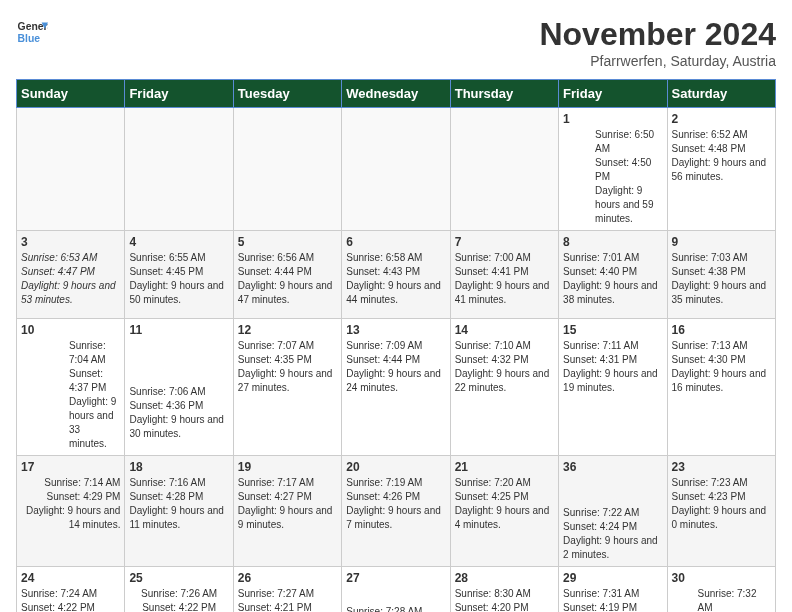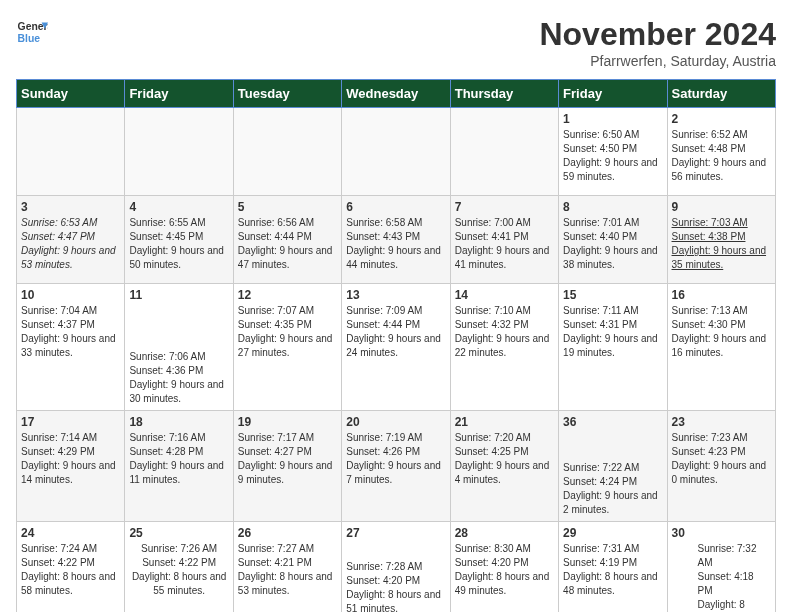--- a/index.html
+++ b/index.html
@@ -112,21 +112,21 @@
   </thead>
   <tbody id="calendar-body">
   <tr>
         <td class="empty-cell"></td>
         <td class="empty-cell"></td>
         <td class="empty-cell"></td>
         <td class="empty-cell"></td>
         <td class="empty-cell"></td>
         <td>
           <span class="day-number">1</span>
-          <div class="day-info" style="white-space: pre-line;">Sunrise: 6:50 AM
+          <div class="day-info" style="white-space: pre-line; margin-left: 32px;">Sunrise: 6:50 AM
 Sunset: 4:50 PM
 Daylight: 9 hours and 59 minutes.</div>
         </td>
         <td>
           <span class="day-number">2</span>
           <div class="day-info" style="white-space: pre-line;">Sunrise: 6:52 AM
 Sunset: 4:48 PM
 Daylight: 9 hours and 56 minutes.</div>
         </td>
       </tr>
@@ -162,29 +162,29 @@
 Daylight: 9 hours and 41 minutes.</div>
         </td>
         <td>
           <span class="day-number">8</span>
           <div class="day-info" style="white-space: pre-line;">Sunrise: 7:01 AM
 Sunset: 4:40 PM
 Daylight: 9 hours and 38 minutes.</div>
         </td>
         <td>
           <span class="day-number">9</span>
-          <div class="day-info" style="white-space: pre-line; text-decoration: underline;">Sunrise: 7:03 AM
+          <div class="day-info" style="white-space: pre-line;">Sunrise: 7:03 AM
 Sunset: 4:38 PM
 Daylight: 9 hours and 35 minutes.</div>
         </td>
       </tr>
       <tr>
         <td>
           <span class="day-number">10</span>
-          <div class="day-info" style="white-space: pre-line;">Sunrise: 7:04 AM
+          <div class="day-info" style="white-space: pre-line; margin-left: 48px;">Sunrise: 7:04 AM
 Sunset: 4:37 PM
 Daylight: 9 hours and 33 minutes.</div>
         </td>
         <td>
           <span class="day-number">11</span>
           <div class="day-info" style="white-space: pre-line; margin-top: 48px;">Sunrise: 7:06 AM
 Sunset: 4:36 PM
 Daylight: 9 hours and 30 minutes.</div>
         </td>
         <td>
@@ -214,21 +214,21 @@
         <td>
           <span class="day-number">16</span>
           <div class="day-info" style="white-space: pre-line;">Sunrise: 7:13 AM
 Sunset: 4:30 PM
 Daylight: 9 hours and 16 minutes.</div>
         </td>
       </tr>
       <tr>
         <td>
           <span class="day-number">17</span>
-          <div class="day-info" style="white-space: pre-line;">Sunrise: 7:14 AM
+          <div class="day-info" style="white-space: pre-line; text-align: right;">Sunrise: 7:14 AM
 Sunset: 4:29 PM
 Daylight: 9 hours and 14 minutes.</div>
         </td>
         <td>
           <span class="day-number">18</span>
           <div class="day-info" style="white-space: pre-line;">Sunrise: 7:16 AM
 Sunset: 4:28 PM
 Daylight: 9 hours and 11 minutes.</div>
         </td>
         <td>

